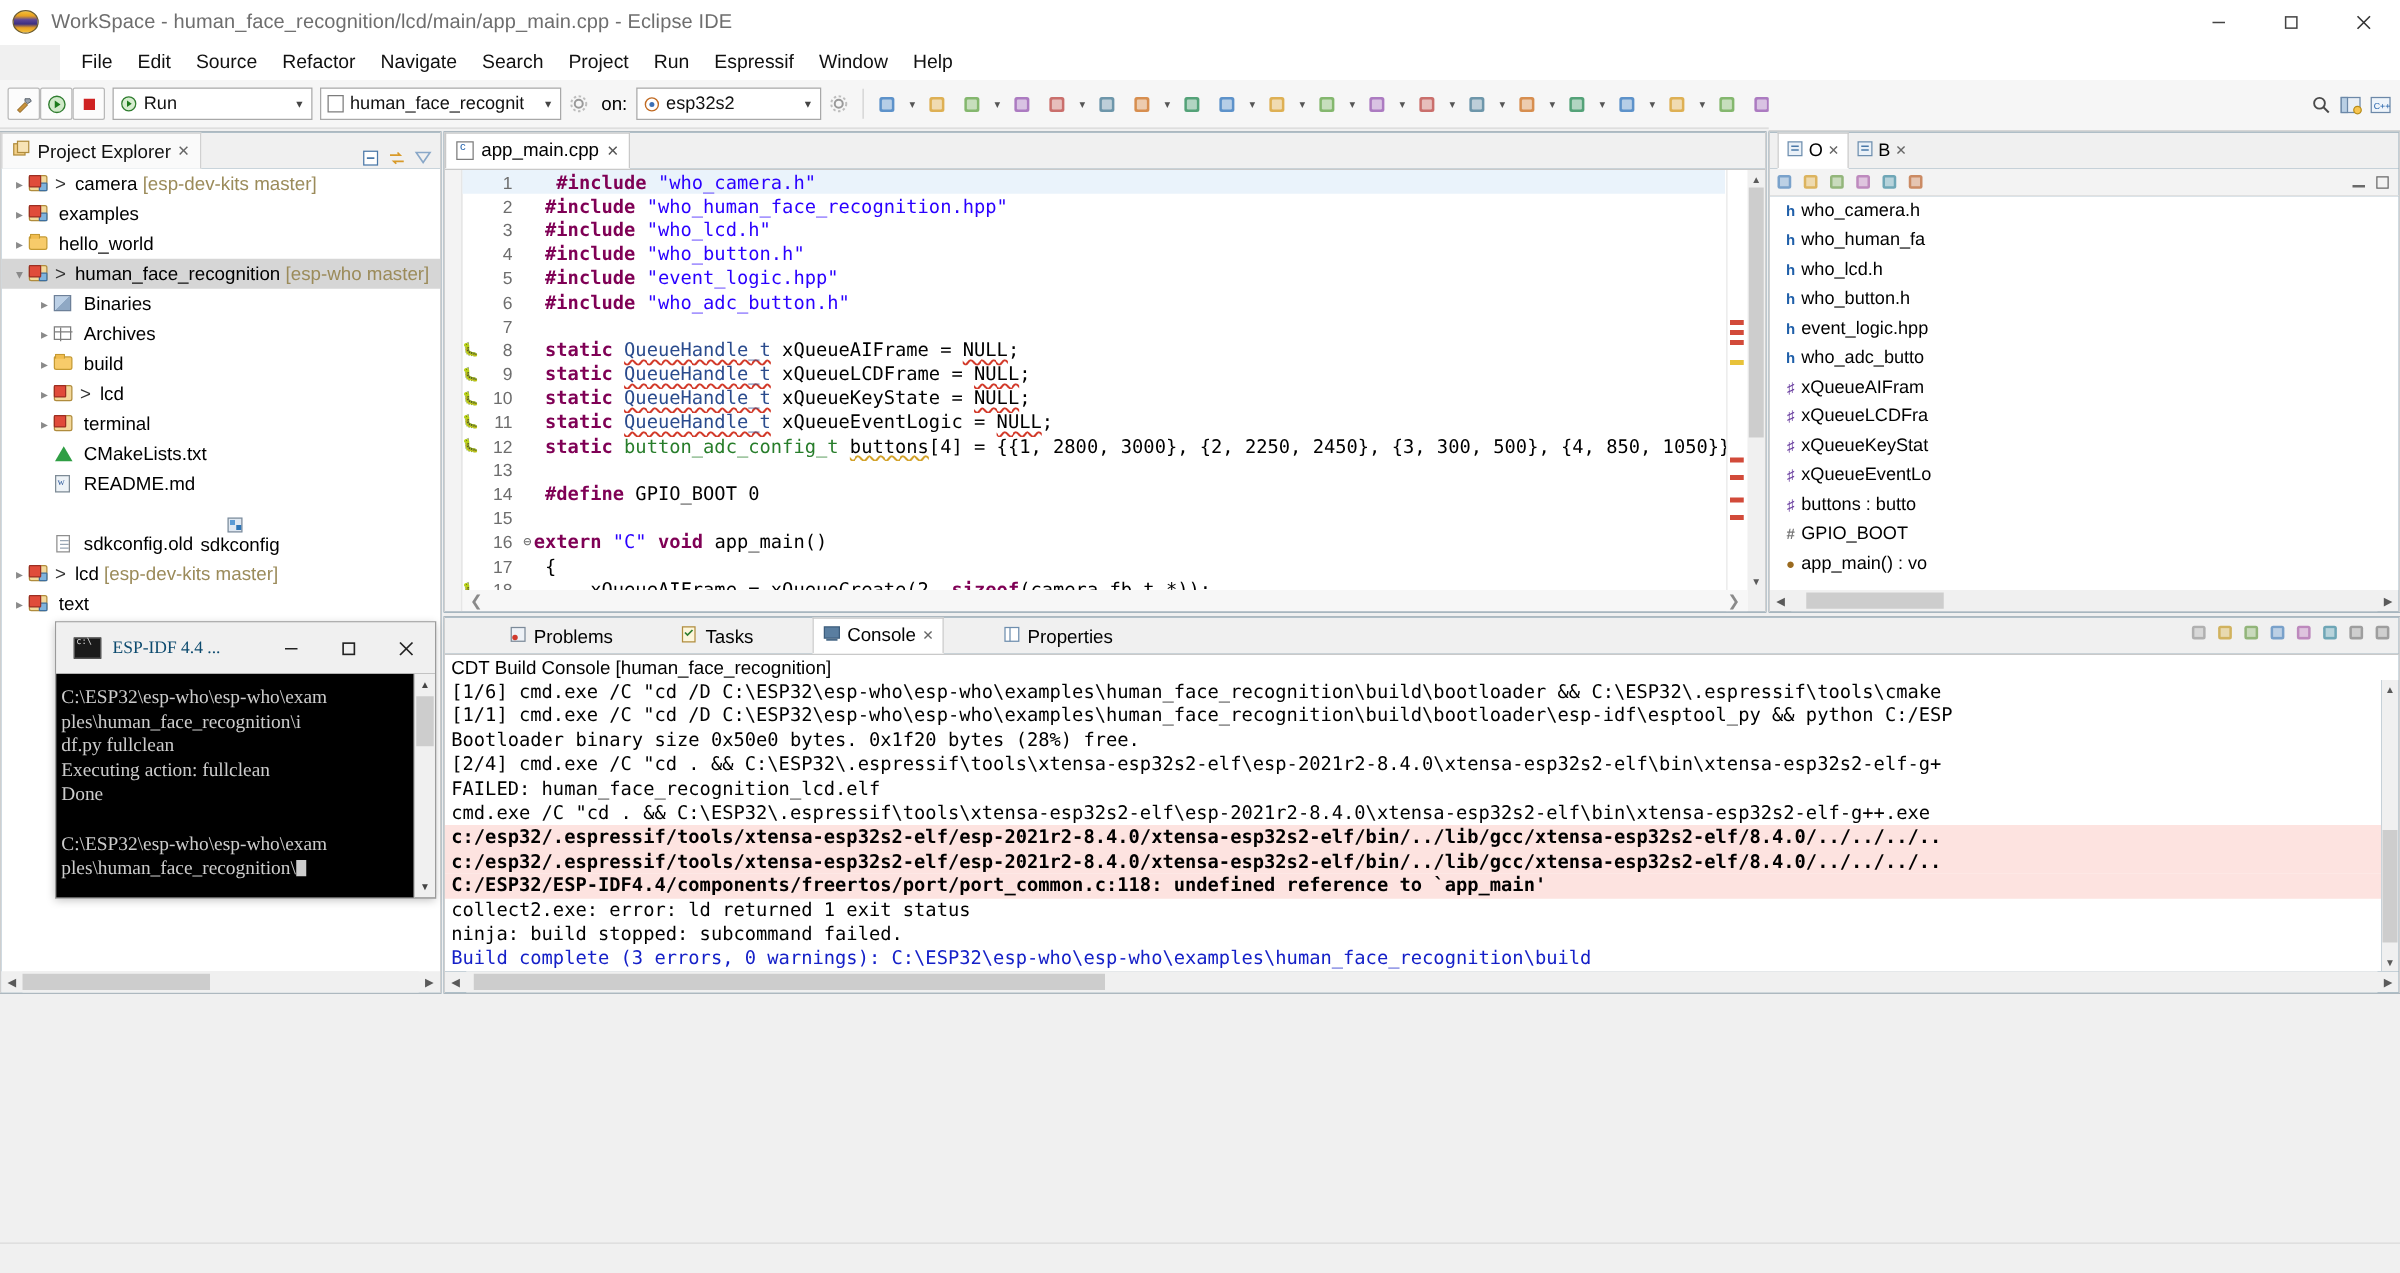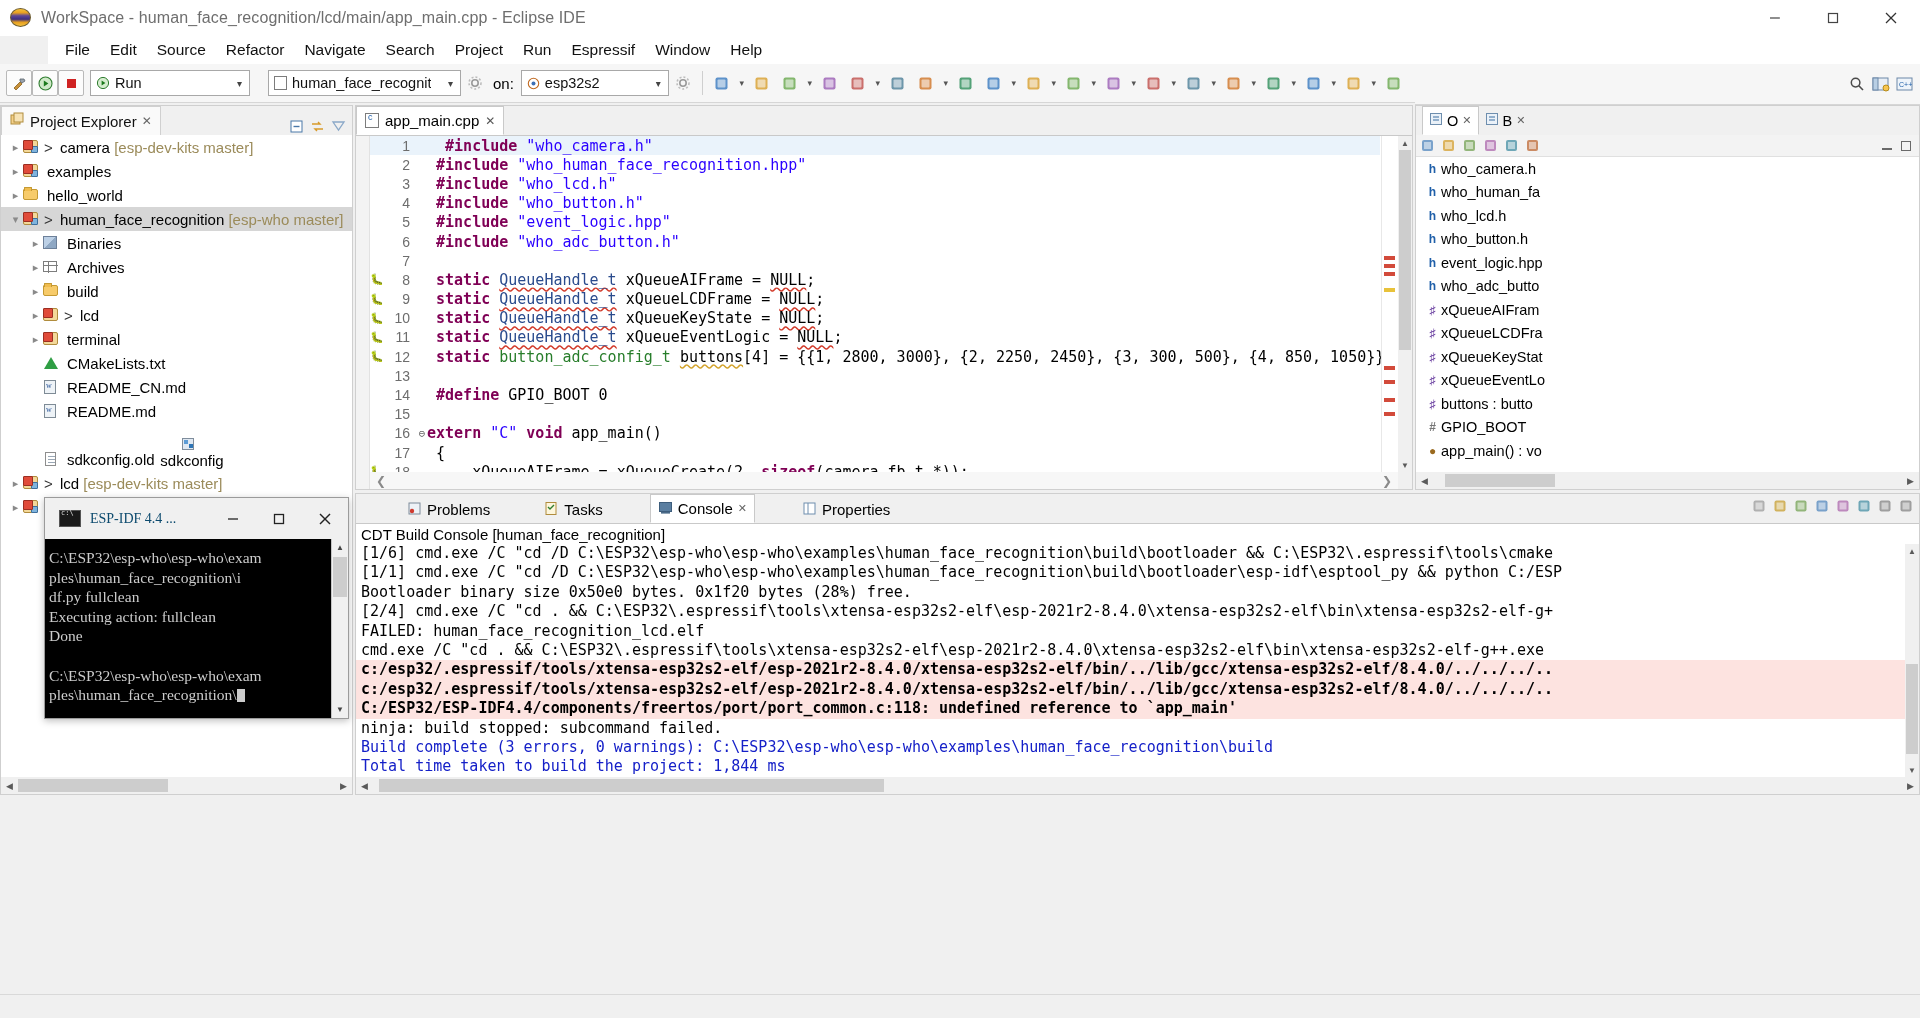--- a/index.html
+++ b/index.html
@@ -267,21 +267,21 @@
     <div style="width:6px;"></div>
     <div class="combo" style="width:160px;">
       <svg width="14" height="14" viewBox="0 0 14 14" style="margin-right:5px;">
           <circle cx="7" cy="7" r="5.6" fill="#d6edcf" stroke="#2f7d2f" stroke-width="1"></circle>
           <path d="M5.6 4.4l3.8 2.6-3.8 2.6z" fill="#1c7a1c"></path>
         </svg>
       <span class="cv">Run</span>
       <span class="caret">▾</span>
     </div>
     <div style="width:6px;"></div>
-    <div class="combo" style="width:193px;margin-left:12px;">
+    <div class="combo" style="width:193px;">
       <span style="margin-right:5px;display:inline-block;width:13px;height:14px;background:#fff;border:1px solid #7c7c7c;position:relative;"></span>
       <span class="cv">human_face_recognit</span>
       <span class="caret">▾</span>
     </div>
     <div class="tbtn">
       <svg width="16" height="16" viewBox="0 0 16 16">
           <circle cx="8" cy="8" r="3.2" fill="none" stroke="#9a9a9a" stroke-width="1.6"></circle>
           <circle cx="8" cy="8" r="6" fill="none" stroke="#bdbdbd" stroke-width="1.6" stroke-dasharray="2 2"></circle>
         </svg>
     </div>
@@ -589,27 +589,20 @@
             <span class="ic-proj"></span>
           </span>
     <span class="tlabel"><span class="arrowmark"></span>terminal<span class="dim"></span></span>
   </div>
         <div class="tree-row " style="padding-left:28px;">
     <span class="twisty"></span>
     <span class="tico">
             <span class="ic-cmake"></span>
           </span>
     <span class="tlabel"><span class="arrowmark"></span>CMakeLists.txt<span class="dim"></span></span>
-  </div>
-        <div class="tree-row " style="padding-left:28px;">
-    <span class="twisty"></span>
-    <span class="tico">
-            <span class="ic-md"></span>
-          </span>
-    <span class="tlabel"><span class="arrowmark"></span>README_CN.md<span class="dim"></span></span>
   </div>
         <div class="tree-row " style="padding-left:28px;">
     <span class="twisty"></span>
     <span class="tico">
             <span class="ic-md"></span>
           </span>
     <span class="tlabel"><span class="arrowmark"></span>README.md<span class="dim"></span></span>
   </div>
         <div class="tree-row " style="padding-left:28px;flex-direction:column;">
     <span class="twisty"></span>
@@ -970,20 +963,21 @@
     <div class="cbody" id="consolebody">
         <div class="crow">[1/6] cmd.exe /C "cd /D C:\ESP32\esp-who\esp-who\examples\human_face_recognition\build\bootloader &amp;&amp; C:\ESP32\.espressif\tools\cmake</div>
         <div class="crow">[1/1] cmd.exe /C "cd /D C:\ESP32\esp-who\esp-who\examples\human_face_recognition\build\bootloader\esp-idf\esptool_py &amp;&amp; python C:/ESP</div>
         <div class="crow">Bootloader binary size 0x50e0 bytes. 0x1f20 bytes (28%) free.</div>
         <div class="crow">[2/4] cmd.exe /C "cd . &amp;&amp; C:\ESP32\.espressif\tools\xtensa-esp32s2-elf\esp-2021r2-8.4.0\xtensa-esp32s2-elf\bin\xtensa-esp32s2-elf-g+</div>
         <div class="crow">FAILED: human_face_recognition_lcd.elf</div>
         <div class="crow">cmd.exe /C "cd . &amp;&amp; C:\ESP32\.espressif\tools\xtensa-esp32s2-elf\esp-2021r2-8.4.0\xtensa-esp32s2-elf\bin\xtensa-esp32s2-elf-g++.exe </div>
         <div class="crow err">c:/esp32/.espressif/tools/xtensa-esp32s2-elf/esp-2021r2-8.4.0/xtensa-esp32s2-elf/bin/../lib/gcc/xtensa-esp32s2-elf/8.4.0/../../../..</div>
         <div class="crow err">c:/esp32/.espressif/tools/xtensa-esp32s2-elf/esp-2021r2-8.4.0/xtensa-esp32s2-elf/bin/../lib/gcc/xtensa-esp32s2-elf/8.4.0/../../../..</div>
         <div class="crow err">C:/ESP32/ESP-IDF4.4/components/freertos/port/port_common.c:118: undefined reference to `app_main'</div>
+        <div class="crow">collect2.exe: error: ld returned 1 exit status</div>
         <div class="crow">ninja: build stopped: subcommand failed.</div>
         <div class="crow blue">Build complete (3 errors, 0 warnings): C:\ESP32\esp-who\esp-who\examples\human_face_recognition\build</div>
         <div class="crow blue">Total time taken to build the project: 1,844 ms</div>
       </div>
     <div class="vscroll" style="top:50px;bottom:17px;right:0;position:absolute;width:14px;">
       <div class="ar">▲</div>
       <div class="thumb" style="top:120px;height:90px;"></div>
       <div class="ar" style="position:absolute;bottom:0;left:0;right:0;">▼</div>
     </div>
     <div class="hscroll">

